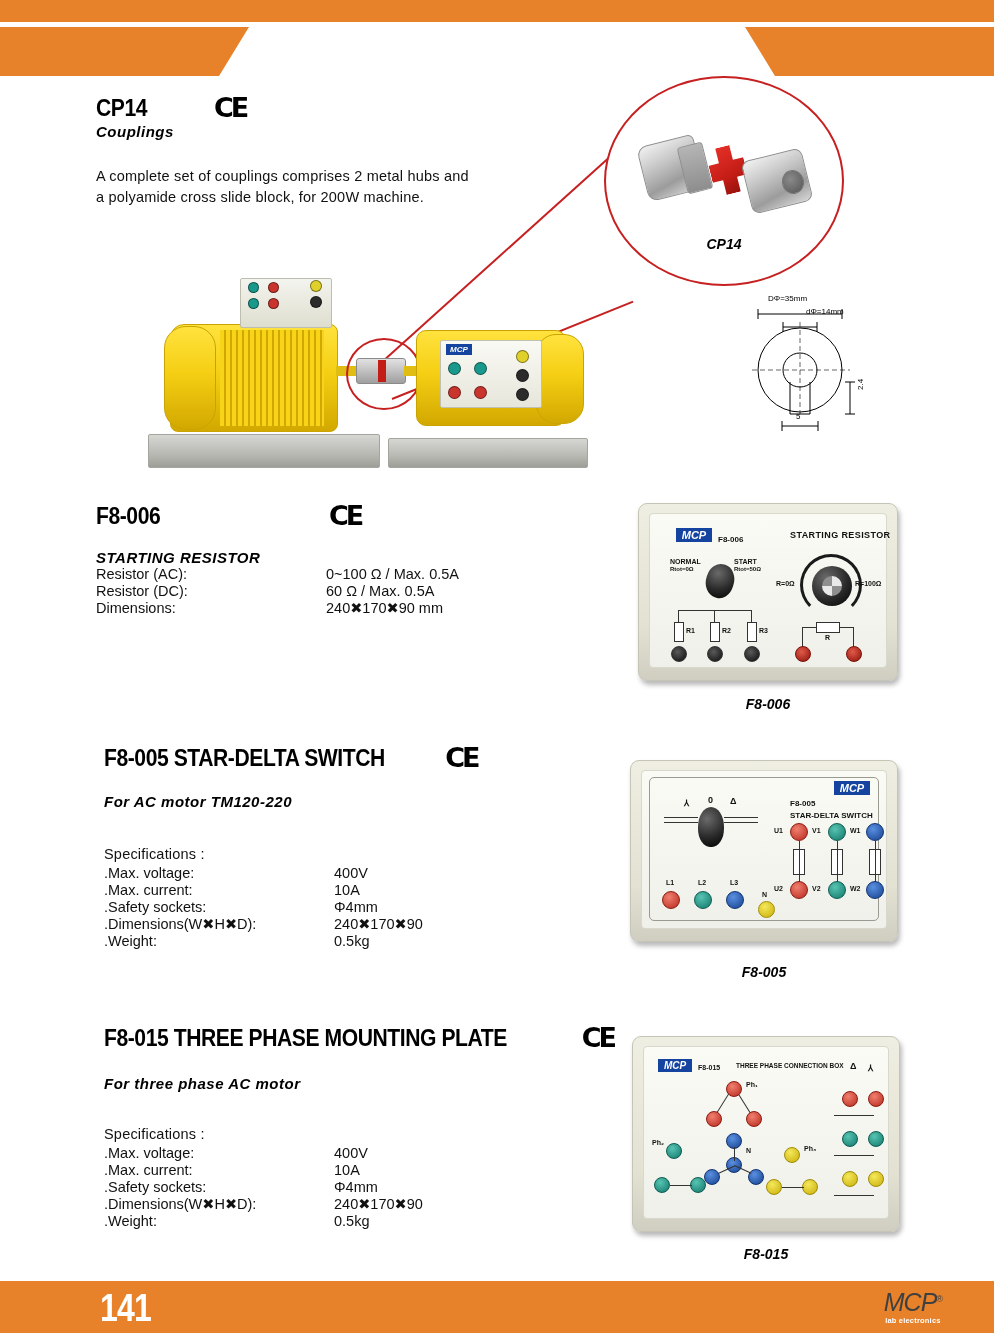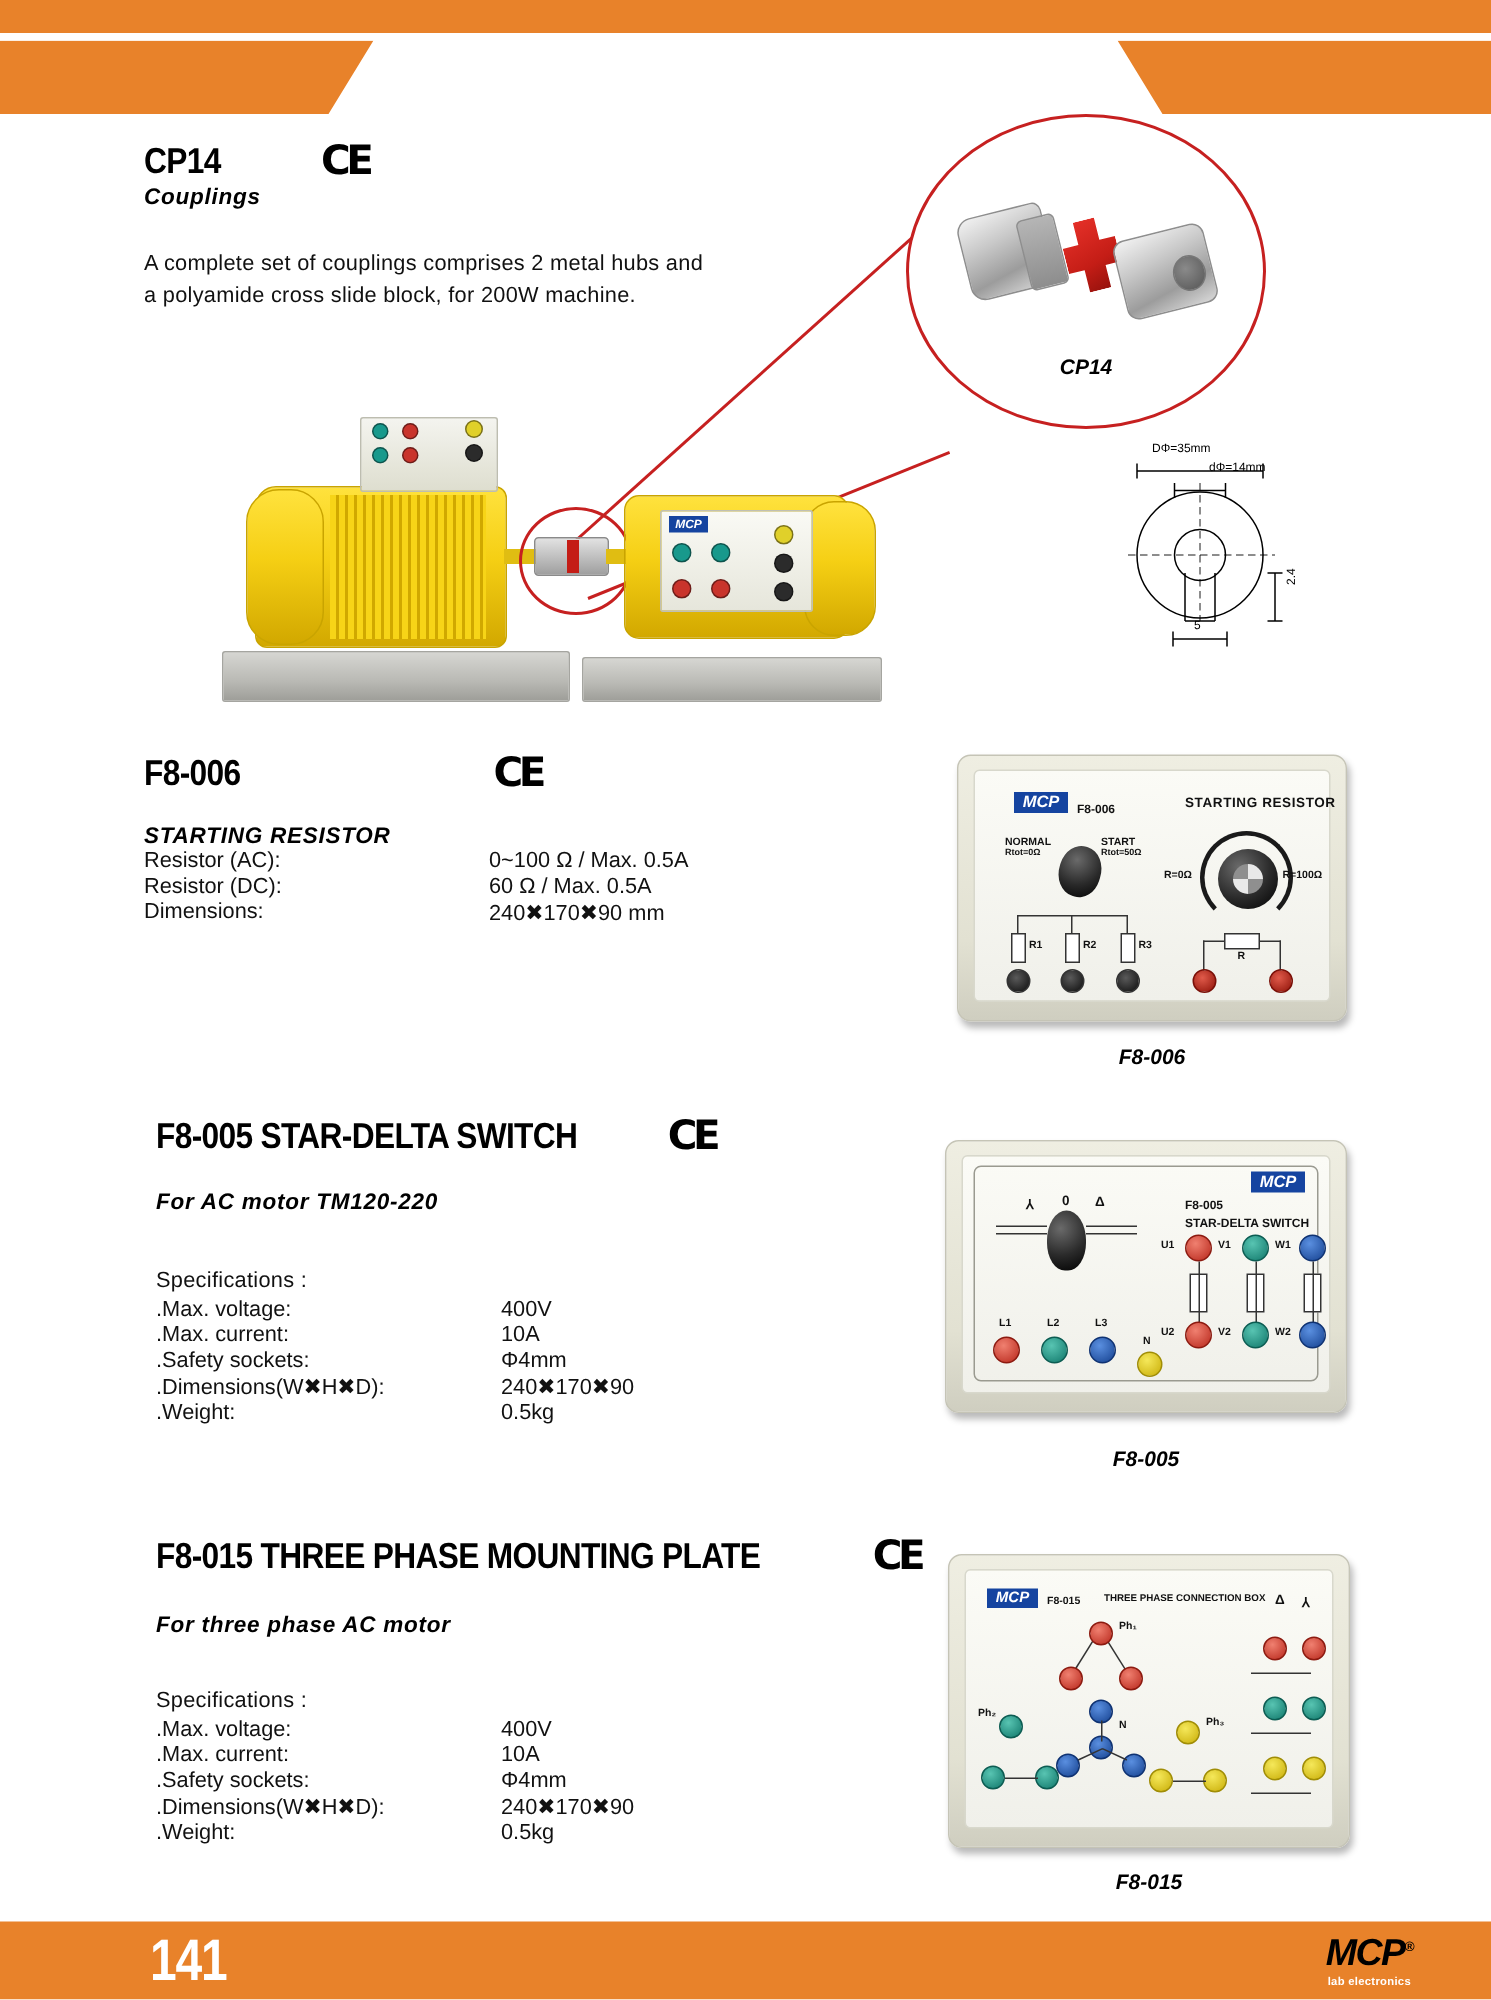--- a/index.html
+++ b/index.html
@@ -158,21 +158,21 @@
   .wire { position: absolute; background: #333; }
 
   
   #footer { position: absolute; left: 0; bottom: 0; width: 994px; height: 52px; background: #E8822A; }
   #page-num {
     position: absolute; left: 100px; top: 5px;
     color: #ffffff; font-size: 39px; font-weight: bold; letter-spacing: -1px;
     transform: scaleX(0.82); transform-origin: left center;
   }
   #footer-logo { position: absolute; right: 52px; top: 9px; text-align: center; }
-  #footer-logo .m { color: #000000; font-size: 25px; font-weight: bold; font-style: italic; letter-spacing: -1px; line-height: 1; }
+  #footer-logo .m { color: #404040; font-size: 25px; font-weight: normal; font-style: italic; letter-spacing: -1px; line-height: 1; }
   #footer-logo .sub { color: #fff; font-size: 7.5px; font-weight: bold; letter-spacing: .2px; margin-top: 1px; }
   .reg { font-size: 9px; vertical-align: super; }
 </style>
 </head>
 <body>
 
 <div class="header-wrap">
   <div class="header-strip-top"></div>
   <div class="header-banner"></div>
   <div class="header-dot"></div>

